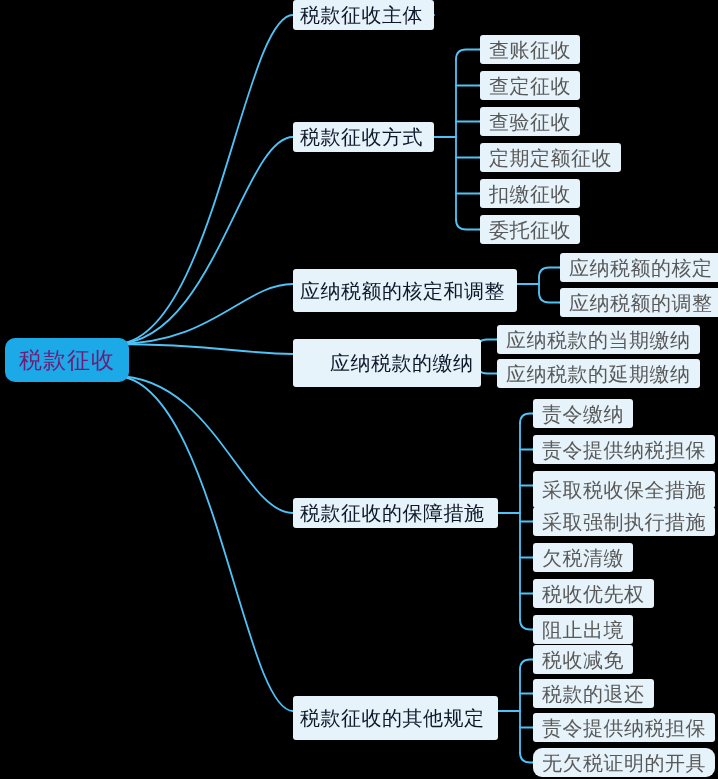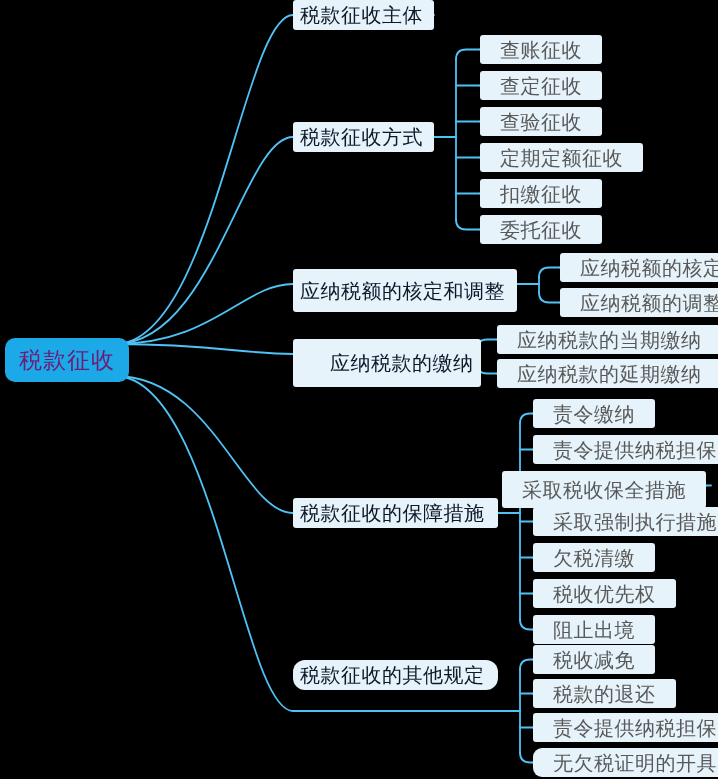--- a/index.html
+++ b/index.html
@@ -51,21 +51,21 @@
     font-size: 20px;
     padding: 0 7px;
     height: 30px;
     letter-spacing: 0.5px;
   }
   .node-leaf {
     background: #E6F3FA;
     color: #595959;
     border-radius: 3px;
     font-size: 20px;
-    padding: 0 20px;
+    padding: 0 9px;
     height: 29px;
     letter-spacing: 0.5px;
   }
 </style>
 </head>
 <body>
 
 <div id="mindmap">
   <svg id="connectors" viewBox="0 0 718 779" xmlns="http://www.w3.org/2000/svg">
       <path d="M 115 344 C 212.9 344, 243.16 15, 293 15" fill="none" stroke="#4FC3F7" stroke-width="1.8" stroke-linecap="round"></path>
@@ -181,36 +181,36 @@
       </div>
       <div class="node node-branch" style="left: 293px; top: 498px; min-width: 205px; height: 30px;">
         <span>税款征收的保障措施</span>
       </div>
       <div class="node node-leaf" style="left: 533px; top: 399px; min-width: 90px; height: 29px;">
         <span>责令缴纳</span>
       </div>
       <div class="node node-leaf" style="left: 533px; top: 435px; min-width: 178px; height: 29px;">
         <span>责令提供纳税担保</span>
       </div>
-      <div class="node node-leaf" style="left: 502px; top: 471px; min-width: 178px; height: 37px;">
+      <div class="node node-leaf" style="left: 533px; top: 471px; min-width: 178px; height: 37px;">
         <span>采取税收保全措施</span>
       </div>
       <div class="node node-leaf" style="left: 533px; top: 507px; min-width: 178px; height: 29px;">
         <span>采取强制执行措施</span>
       </div>
       <div class="node node-leaf" style="left: 533px; top: 543px; min-width: 90px; height: 29px;">
         <span>欠税清缴</span>
       </div>
       <div class="node node-leaf" style="left: 533px; top: 579px; min-width: 112px; height: 29px;">
         <span>税收优先权</span>
       </div>
       <div class="node node-leaf" style="left: 533px; top: 615px; min-width: 90px; height: 29px;">
         <span>阻止出境</span>
       </div>
-      <div class="node node-branch" style="left: 293px; top: 660px; min-width: 205px; height: 30px; border-radius: 12px;">
+      <div class="node node-branch" style="left: 293px; top: 696px; min-width: 205px; height: 44px;">
         <span>税款征收的其他规定</span>
       </div>
       <div class="node node-leaf" style="left: 533px; top: 645px; min-width: 90px; height: 29px;">
         <span>税收减免</span>
       </div>
       <div class="node node-leaf" style="left: 533px; top: 679px; min-width: 112px; height: 29px;">
         <span>税款的退还</span>
       </div>
       <div class="node node-leaf" style="left: 533px; top: 713px; min-width: 178px; height: 29px;">
         <span>责令提供纳税担保</span>

